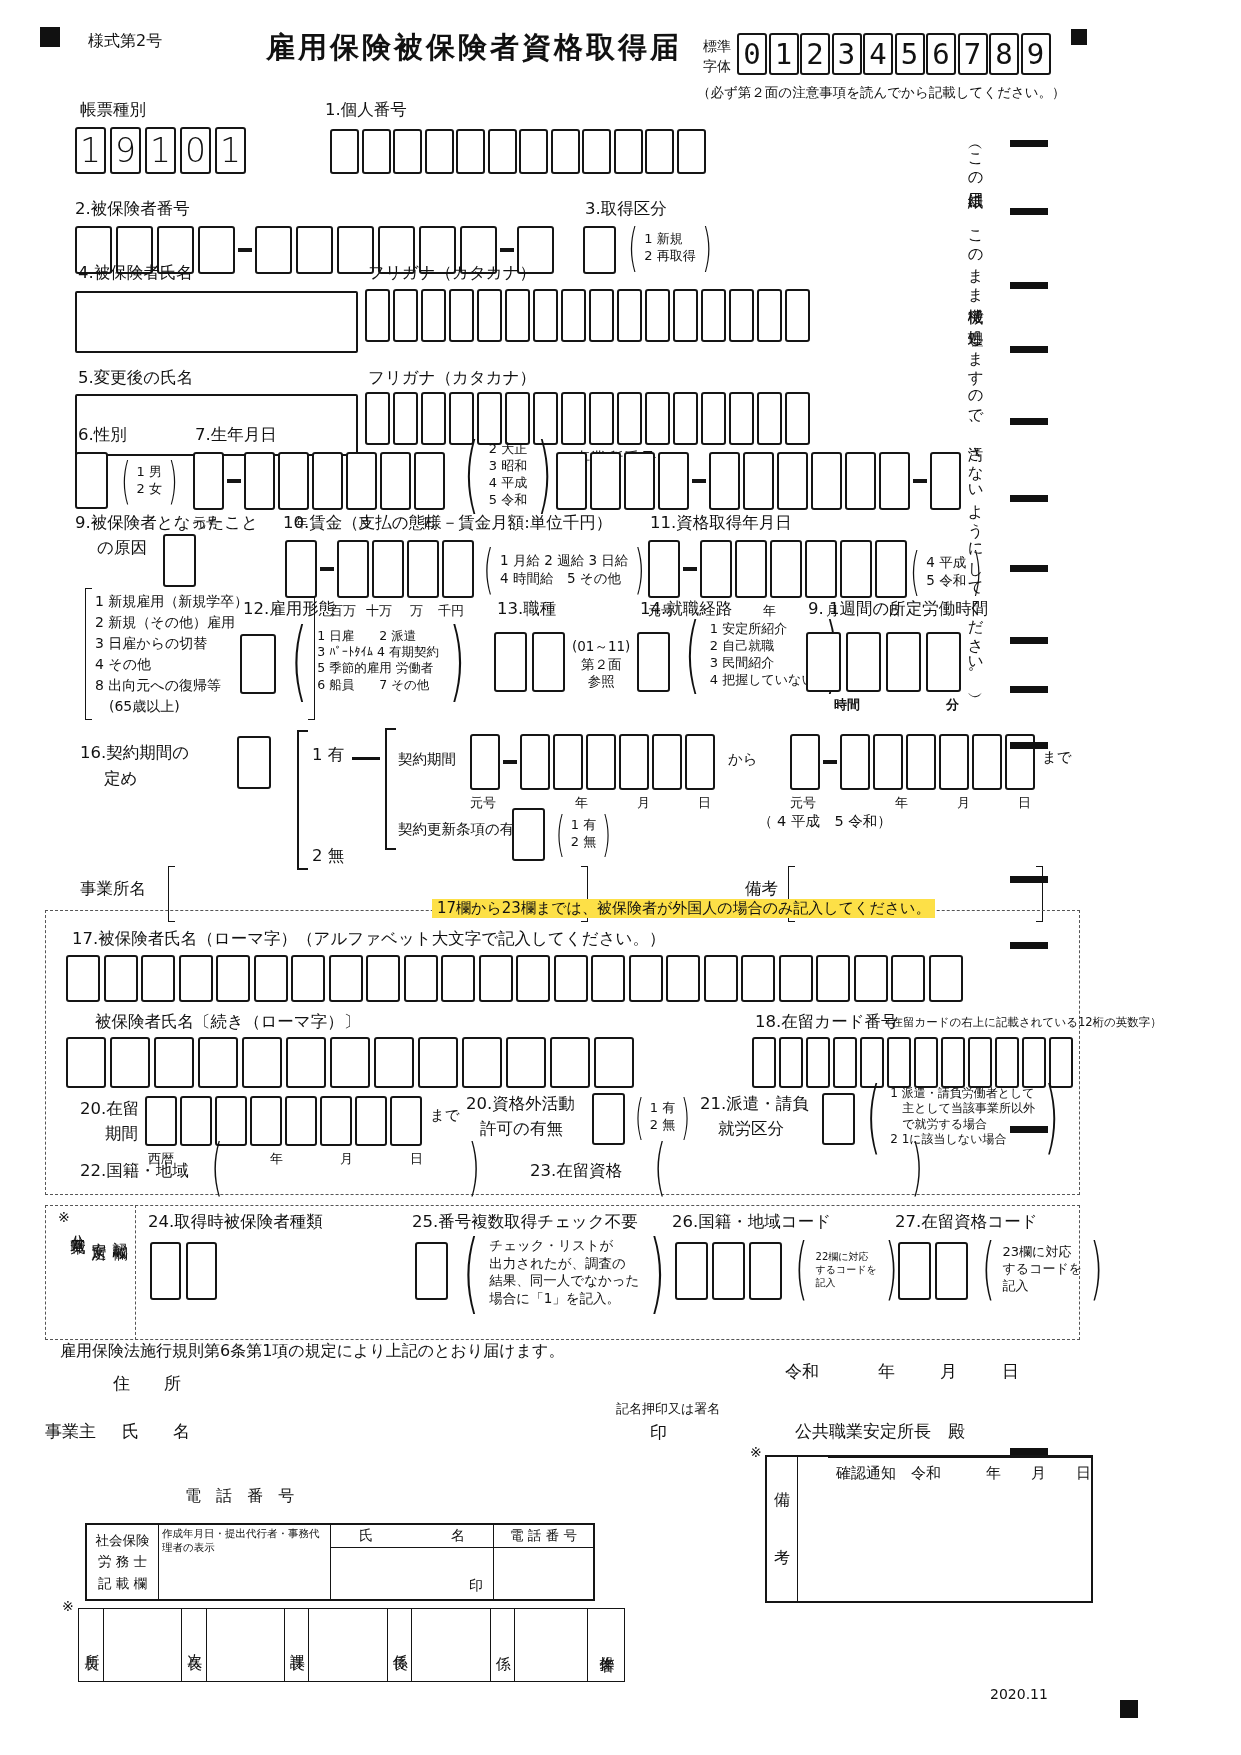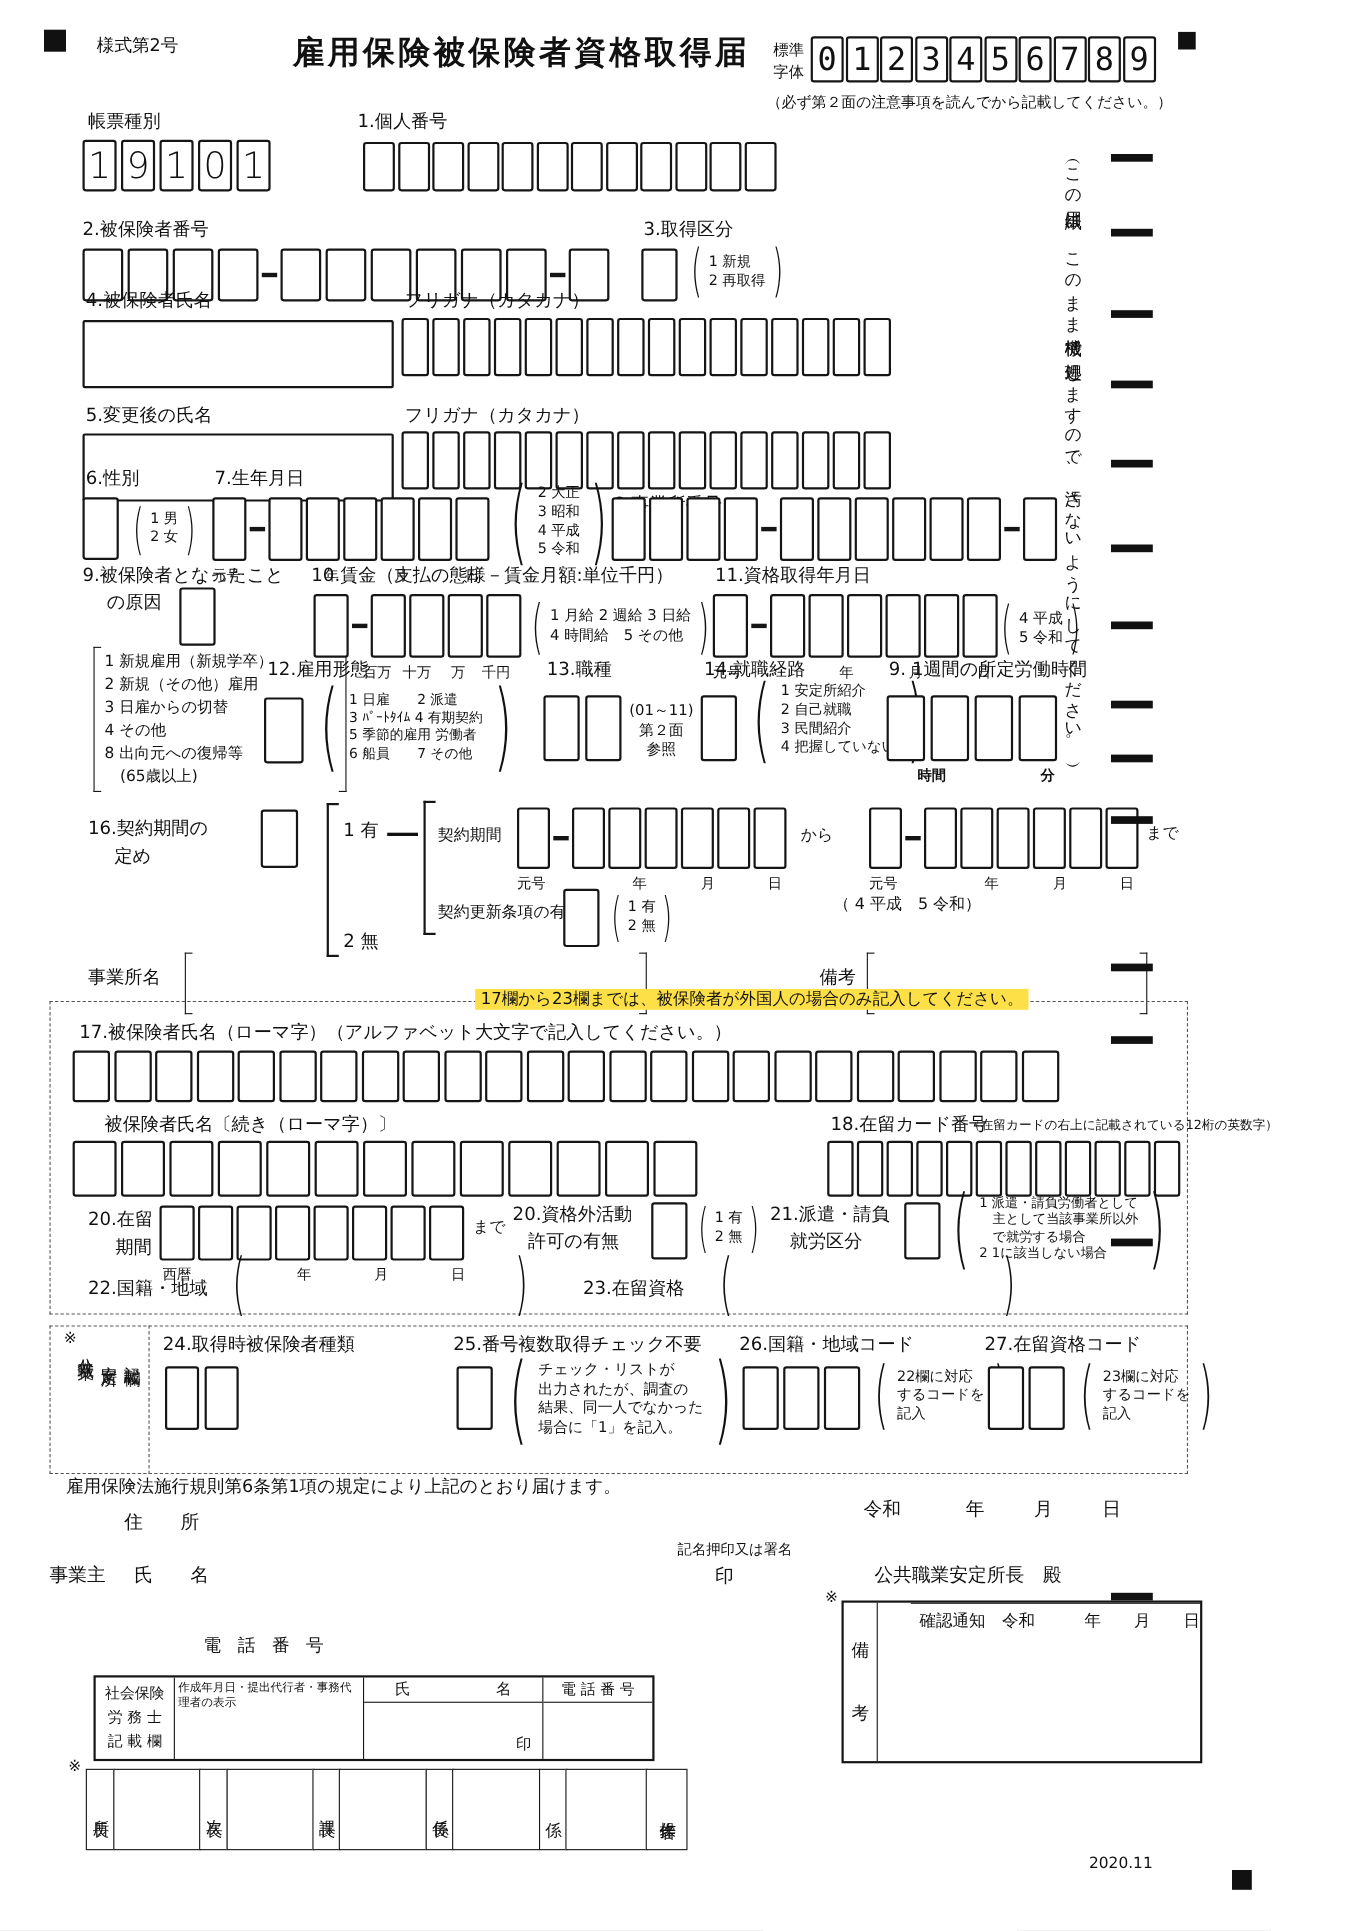--- a/index.html
+++ b/index.html
@@ -589,21 +589,21 @@
   </div>
 
   <div class="abs lbl" style="left:672px;top:1211px">26.国籍・地域コード</div>
   <div class="abs cells" style="left:675px;top:1242px;--w:33px;--h:58px;--g:4px">
       <div class="cell"></div>
       <div class="cell"></div>
       <div class="cell"></div>
     </div>
   <div class="abs pgroup" style="left:788px;top:1238px">
     <span class="pare" style="font-size:68px">(</span>
-    <div class="note" style="font-size:13px">22欄に対応
+    <div class="note" style="font-size:10px">22欄に対応
 するコードを
 記入</div>
     <span class="pare" style="font-size:68px">)</span>
   </div>
 
   <div class="abs lbl" style="left:895px;top:1211px">27.在留資格コード</div>
   <div class="abs cells" style="left:898px;top:1242px;--w:33px;--h:58px;--g:4px">
       <div class="cell"></div>
       <div class="cell"></div>
     </div>

